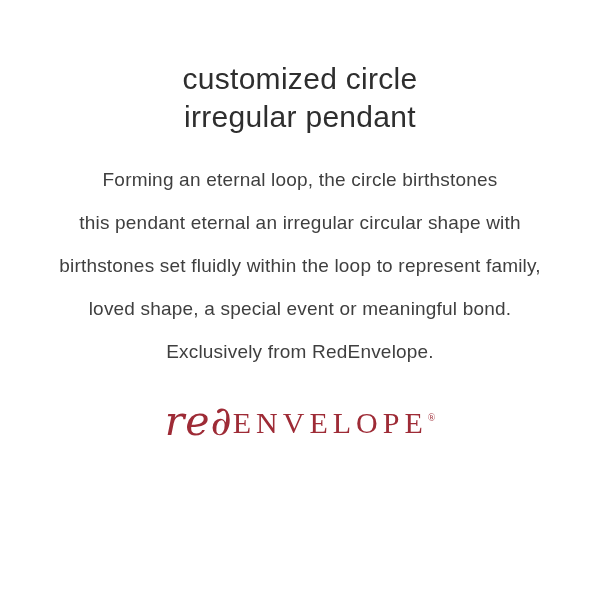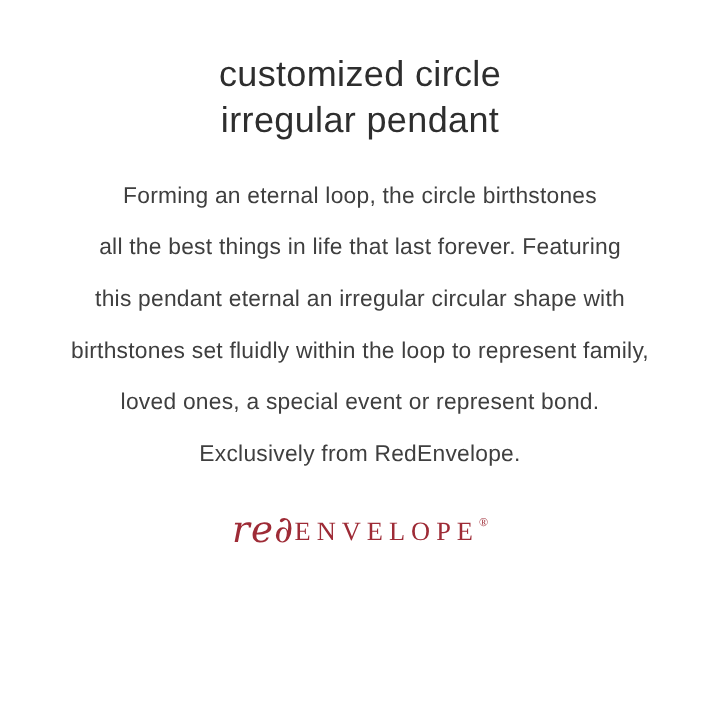--- a/index.html
+++ b/index.html
@@ -12,21 +12,21 @@
     width: 600px;
     height: 600px;
     background: #ffffff;
     font-family: "Liberation Sans", sans-serif;
     text-align: center;
     overflow: hidden;
     margin: 0 auto;
   }
   .title {
     margin: 0;
-    padding-top: 44px;
+    padding-top: 60px;
     font-size: 30px;
     font-weight: 400;
     color: #2e2e2e;
     line-height: 38px;
     letter-spacing: 0.3px;
   }
   .title-line {
     display: block;
   }
   .body-text {
@@ -42,26 +42,26 @@
   }
   .logo {
     margin-top: 24px;
     color: #9e2b36;
     font-family: "Liberation Serif", "DejaVu Serif", serif;
     white-space: nowrap;
   }
   .logo-script {
     font-family: "DejaVu Serif", serif;
     font-style: italic;
-    font-size: 31px;
+    font-size: 41px;
     letter-spacing: 1px;
     vertical-align: -2px;
   }
   .logo-caps {
-    font-size: 22px;
+    font-size: 30px;
     font-weight: 400;
     letter-spacing: 5px;
   }
   .logo-reg {
     font-size: 10px;
     vertical-align: 12px;
     letter-spacing: 0;
   }
 </style>
 </head>
@@ -69,24 +69,23 @@
 
 <div class="page">
 
   <h1 class="title">
     <span class="title-line">customized circle</span>
     <span class="title-line">irregular pendant</span>
   </h1>
 
   <div class="body-text">
     <p class="body-line">Forming an eternal loop, the circle birthstones</p>
-    <p class="body-line">all the best things in life that last forever. Featuring</p>
     <p class="body-line">this pendant eternal an irregular circular shape with</p>
     <p class="body-line">birthstones set fluidly within the loop to represent family,</p>
-    <p class="body-line">loved ones, a special event or represent bond.</p>
+    <p class="body-line">loved shape, a special event or meaningful bond.</p>
     <p class="body-line">Exclusively from RedEnvelope.</p>
   </div>
 
   <div class="logo">
     <span class="logo-script">re∂</span><span class="logo-caps">ENVELOPE</span><span class="logo-reg">®</span>
   </div>
 
 </div>
 
 </body></html>

